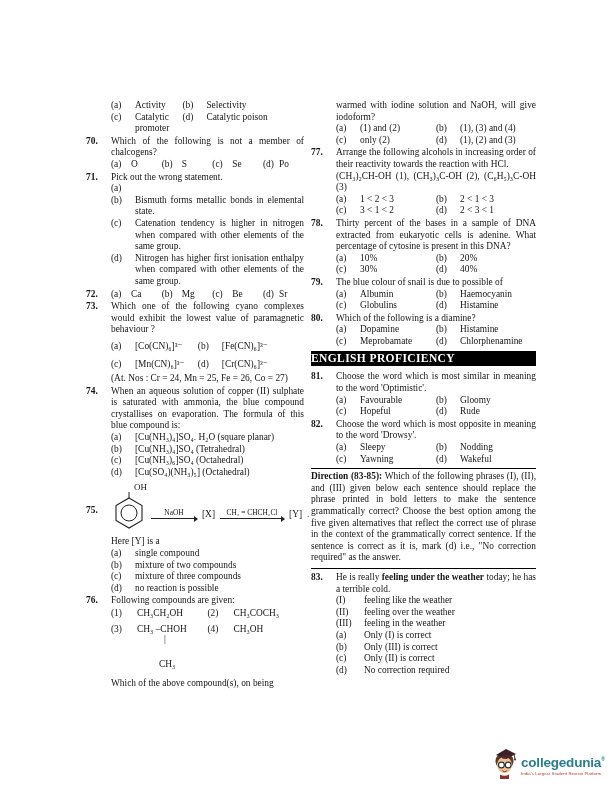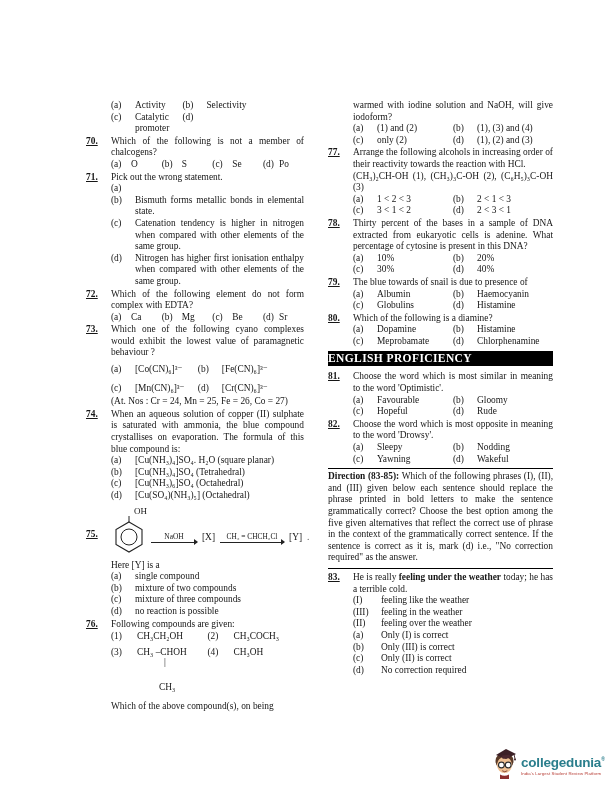--- a/index.html
+++ b/index.html
@@ -7,24 +7,24 @@
   body {
     background: #ffffff;
     font-family: "Liberation Serif", "DejaVu Serif", serif;
     font-size: 9.4px;
     line-height: 11.6px;
     color: #161616;
   }
   .page { position: relative; width: 612px; height: 792px; overflow: hidden; background:#fff; }
   .col { position: absolute; top: 99px; }
   .col-left  { left: 86px;  width: 218px; }
-  .col-right { left: 328px; width: 225px; }
+  .col-right { left: 311px; width: 225px; }
 
   .q { display: flex; align-items: flex-start; margin-top: 1px; }
-  .qnum { flex: 0 0 25px; font-weight: bold; text-decoration: underline; }
+  .qnum { flex: 0 0 25px; font-weight: bold; }
   .qbody { flex: 1; min-width: 0; }
   .qtext { text-align: justify; }
 
   .opt { display: flex; }
   .ol { flex: 0 0 24px; }
   .ol-wide { flex: 0 0 28px; }
   .ot { flex: 1; }
   .ot.just { text-align: justify; }
 
   .orow2 { display: flex; }
@@ -107,20 +107,21 @@
               <span class="ot">Selectivity</span>
             </span>
         </div>
         <div class="orow2 split37">
           <span class="opt">
               <span class="ol">(c)</span>
               <span class="ot">Catalytic promoter</span>
             </span>
           <span class="opt">
               <span class="ol">(d)</span>
+              <span class="ot">Catalytic poison</span>
             </span>
         </div>
       </div>
     </div>
 
     <div class="q">
       <span class="qnum">70.</span>
       <div class="qbody">
         <div class="qtext">Which of the following is not a member of chalcogens?</div>
         <div class="orow4">
@@ -162,21 +163,20 @@
         <div class="opt">
             <span class="ol">(d)</span>
             <span class="ot just">Nitrogen has higher first ionisation enthalpy when compared with other elements of the same group.</span>
           </div>
       </div>
     </div>
 
     <div class="q">
       <span class="qnum">72.</span>
       <div class="qbody">
-        <div class="qtext">Which of the following element do not form complex with EDTA?</div>
         <div class="orow4">
           <span class="opt">
               <span class="ol">(a)</span>
               <span class="ot">Ca</span>
             </span>
           <span class="opt">
               <span class="ol">(b)</span>
               <span class="ot">Mg</span>
             </span>
           <span class="opt">
@@ -399,21 +399,21 @@
               <span class="ol">(d)</span>
               <span class="ot">40%</span>
             </span>
         </div>
       </div>
     </div>
 
     <div class="q">
       <span class="qnum">79.</span>
       <div class="qbody">
-        <div class="qtext">The blue towards of snail is due to presence of</div>
+        <div class="qtext">The blue colour of snail is due to possible of</div>
         <div class="orow2">
           <span class="opt">
               <span class="ol">(a)</span>
               <span class="ot">Albumin</span>
             </span>
           <span class="opt">
               <span class="ol">(b)</span>
               <span class="ot">Haemocyanin</span>
             </span>
         </div>
@@ -519,26 +519,26 @@
 
     <div class="q">
       <span class="qnum">83.</span>
       <div class="qbody">
         <div class="qtext"><span>He is really </span><b class="inline">feeling under the weather</b><span> today; he has a terrible cold.</span></div>
         <div class="opt">
             <span class="ol ol-wide">(I)</span>
             <span class="ot">feeling like the weather</span>
           </div>
         <div class="opt">
+            <span class="ol ol-wide">(II)</span>
+            <span class="ot">feeling over the weather</span>
+          </div>
+        <div class="opt">
             <span class="ol ol-wide">(III)</span>
             <span class="ot">feeling in the weather</span>
-          </div>
-        <div class="opt">
-            <span class="ol ol-wide">(II)</span>
-            <span class="ot">feeling over the weather</span>
           </div>
         <div class="opt">
             <span class="ol ol-wide">(a)</span>
             <span class="ot">Only (I) is correct</span>
           </div>
         <div class="opt">
             <span class="ol ol-wide">(b)</span>
             <span class="ot">Only (III) is correct</span>
           </div>
         <div class="opt">

